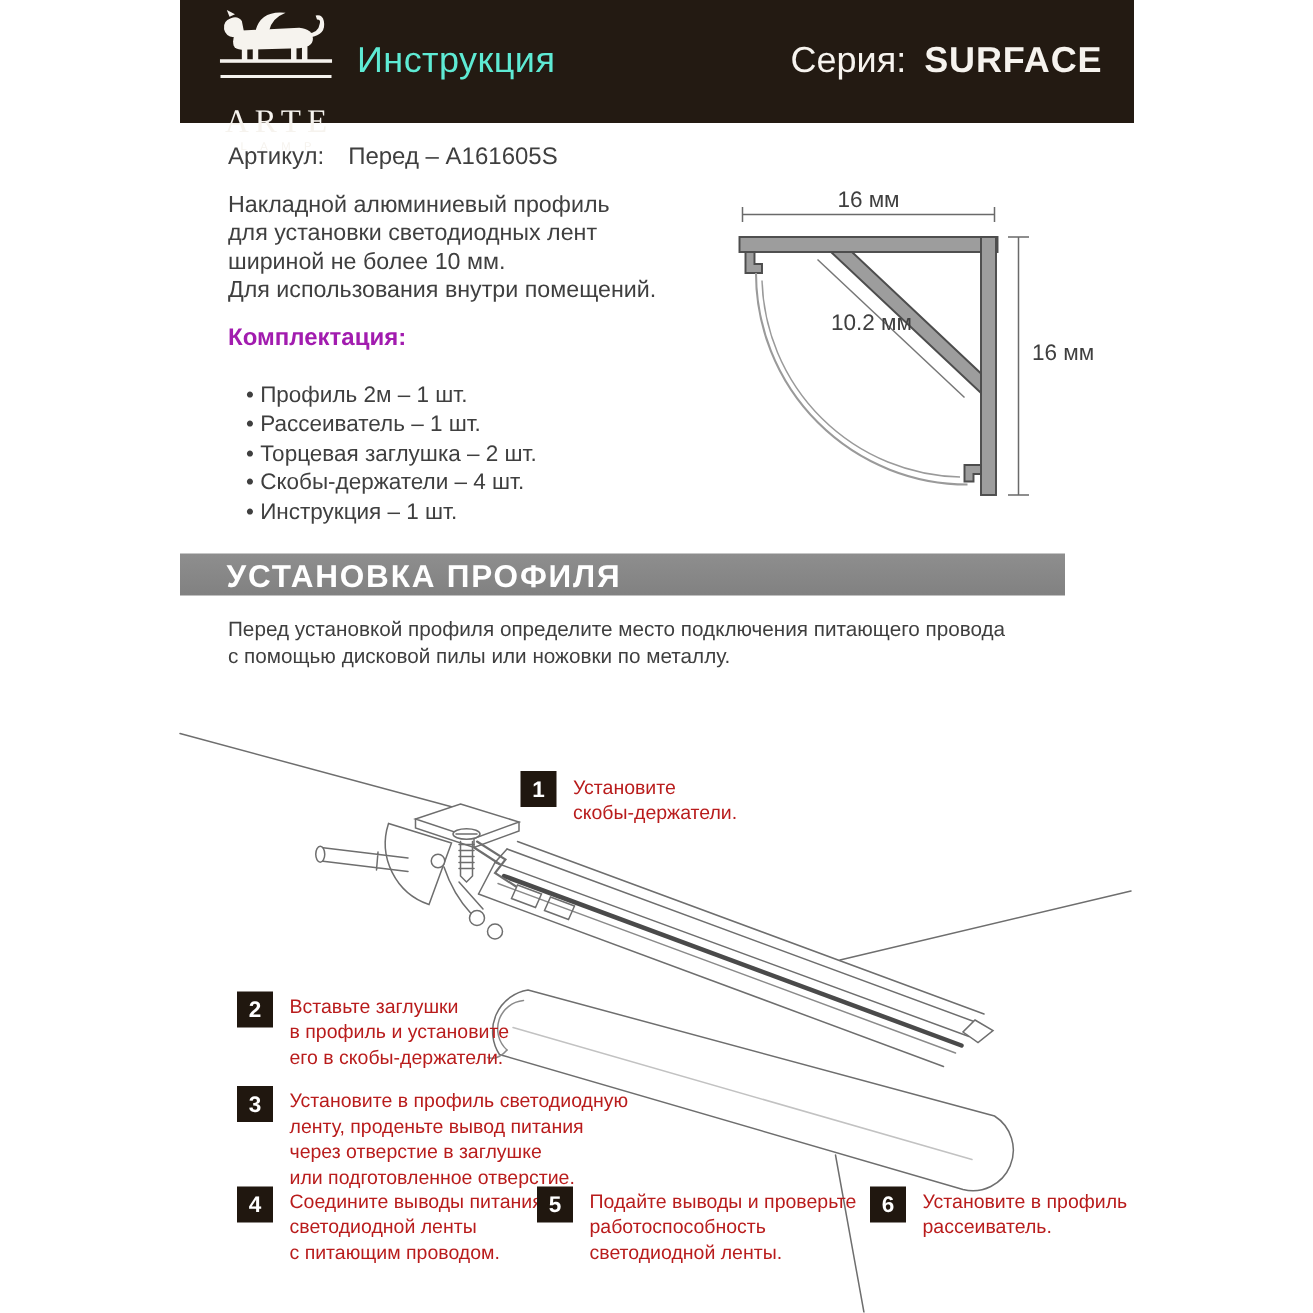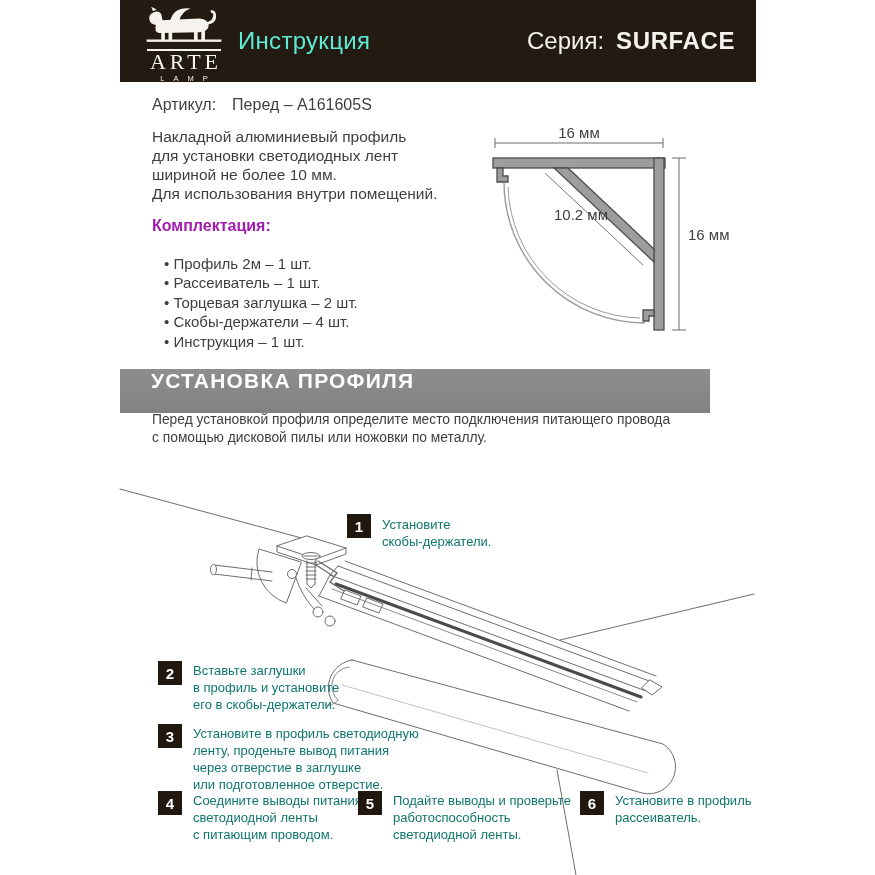--- a/index.html
+++ b/index.html
@@ -8,52 +8,52 @@
     background:#ffffff;color:#3f3f3f;
     font-family:"Liberation Sans","DejaVu Sans",sans-serif;
   }
   
   .header{
     position:absolute;left:120px;top:0;width:636px;height:82px;
     background:#231a12;z-index:2;
   }
   .logo{position:absolute;left:12px;top:3px;width:104px;text-align:center;color:#f6f3ee;}
   .logo-divider{width:74px;height:2.4px;background:#f6f3ee;margin:0 auto;}
-  .logo-brand{font-family:"Liberation Serif","DejaVu Serif",serif;font-size:22px;letter-spacing:4px;line-height:20px;margin-top:1px;text-indent:4px;}
+  .logo-brand{font-family:"Liberation Serif","DejaVu Serif",serif;font-size:22px;letter-spacing:4px;line-height:20px;margin-top:19px;text-indent:4px;}
   .logo-sub{font-size:7.5px;letter-spacing:9px;line-height:9px;margin-top:2px;text-indent:9px;}
   .header-title{
     position:absolute;left:118px;top:0;bottom:0;display:flex;align-items:center;
     color:#5eead4;font-size:24px;font-weight:400;letter-spacing:0.3px;
   }
   .header-series{
     position:absolute;left:387px;top:0;bottom:0;display:flex;align-items:center;gap:12px;
     color:#f6f3ee;font-size:24px;margin-left:20px;
   }
   .header-series .series-value{font-weight:700;letter-spacing:0.6px;}
   
   .article{position:absolute;left:152px;top:96px;font-size:16px;z-index:2;}
   .article .lbl{margin-right:16px;}
   .desc{position:absolute;left:152px;top:127px;font-size:15.5px;line-height:19px;z-index:2;}
   .pack-title{position:absolute;left:152px;top:217px;font-size:16px;font-weight:700;color:#a21caf;z-index:2;}
   .pack-list{position:absolute;left:152px;top:242px;font-size:15px;line-height:19.4px;list-style:none;margin:12px;padding:0;z-index:2;}
   .pack-list li::before{content:"• ";}
   
   .banner{
-    position:absolute;left:120px;top:369px;width:590px;height:44px;
+    position:absolute;left:120px;top:369px;width:590px;height:28px;
     background:linear-gradient(#8e8e8e,#818181);z-index:2;
-    display:flex;align-items:flex-start;
+    display:flex;align-items:flex-end;
   }
   .banner-text{color:#ffffff;font-weight:700;font-size:21px;letter-spacing:1.2px;padding-left:31px;}
   .intro{position:absolute;left:152px;top:411px;font-size:13.8px;line-height:17.5px;z-index:2;}
   
   .step-sq{
     position:absolute;width:24px;height:24px;background:#20170f;color:#fff;
     font-weight:700;font-size:15px;display:flex;align-items:center;justify-content:center;z-index:3;
   }
-  .step-tx{position:absolute;font-size:13px;line-height:17px;color:#0f766e;z-index:3;}
+  .step-tx{position:absolute;font-size:13px;line-height:17px;color:#b91c1c;z-index:3;}
   .sq1{left:347px;top:514px;} .tx1{left:382px;top:516px;}
   .sq2{left:158px;top:661px;} .tx2{left:193px;top:662px;}
   .sq3{left:158px;top:724px;} .tx3{left:193px;top:725px;}
   .sq4{left:158px;top:791px;} .tx4{left:193px;top:792px;}
   .sq5{left:358px;top:791px;} .tx5{left:393px;top:792px;}
   .sq6{left:580px;top:791px;} .tx6{left:615px;top:792px;}
   
   .xsec{position:absolute;left:450px;top:112px;z-index:1;}
   .illus{position:absolute;left:0;top:0;z-index:0;pointer-events:none;}
   svg text{font-family:"Liberation Sans","DejaVu Sans",sans-serif;font-size:15px;fill:#3f3f3f;}

